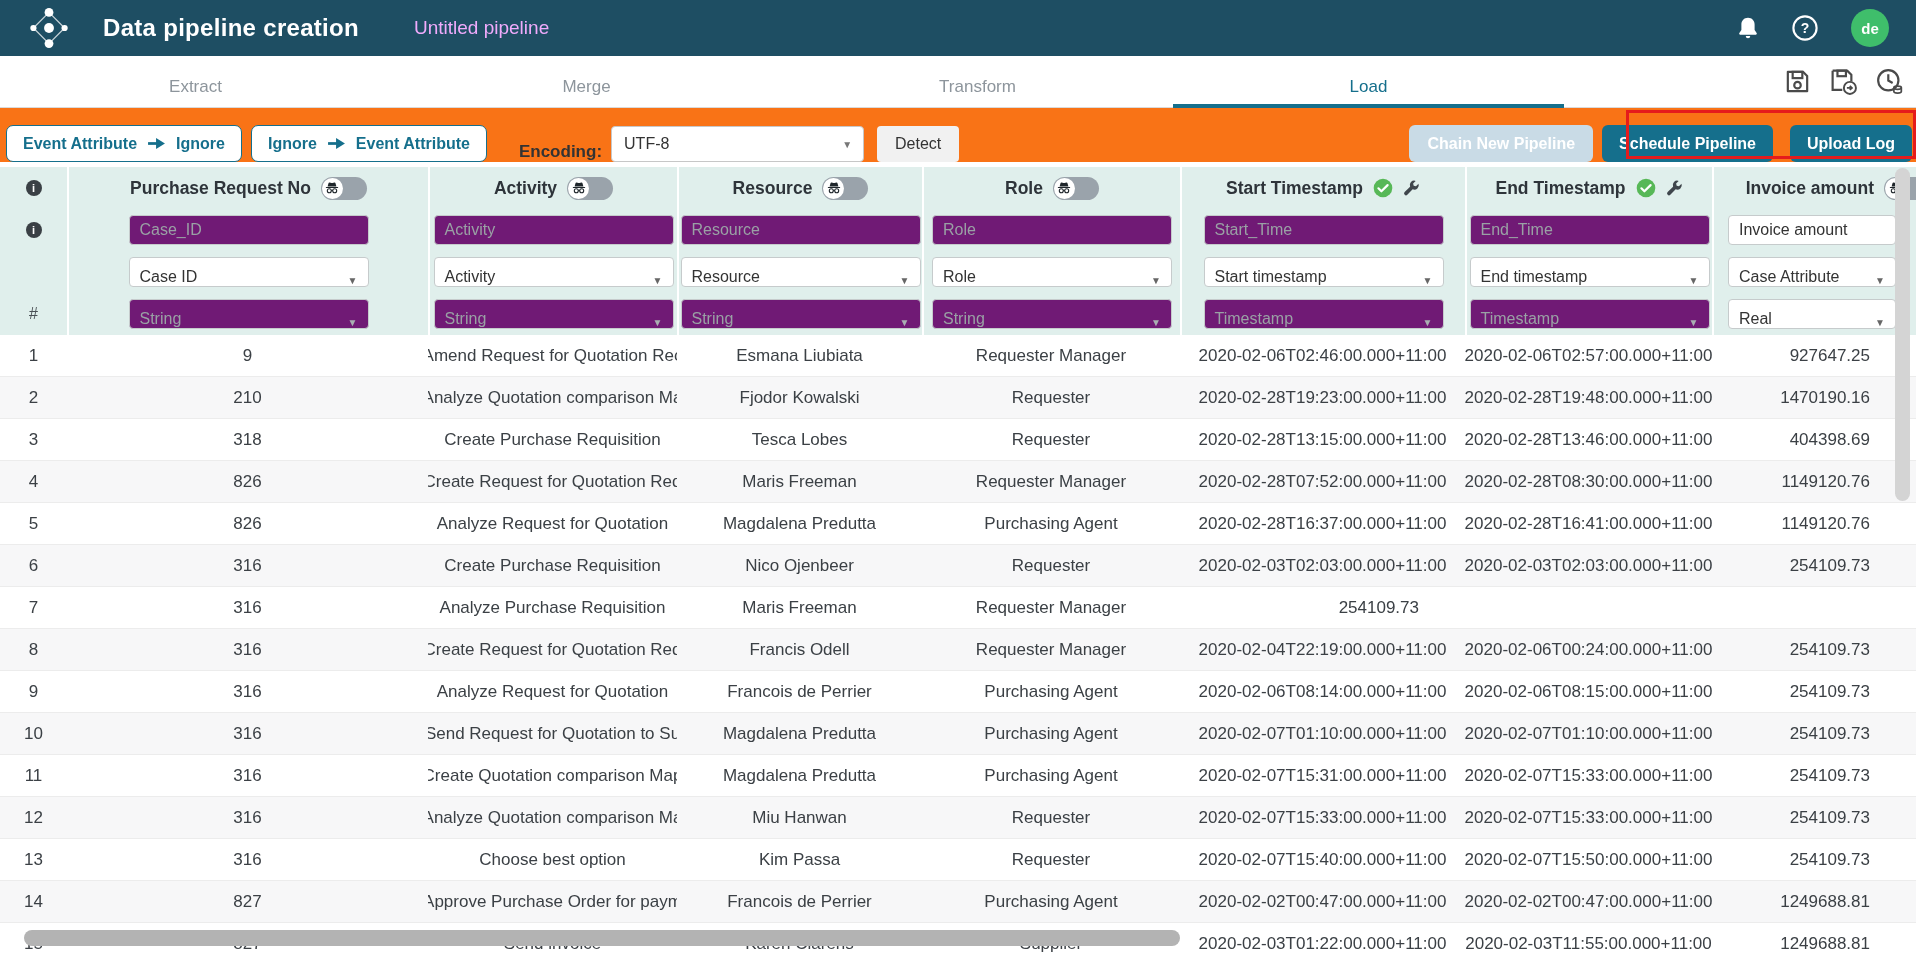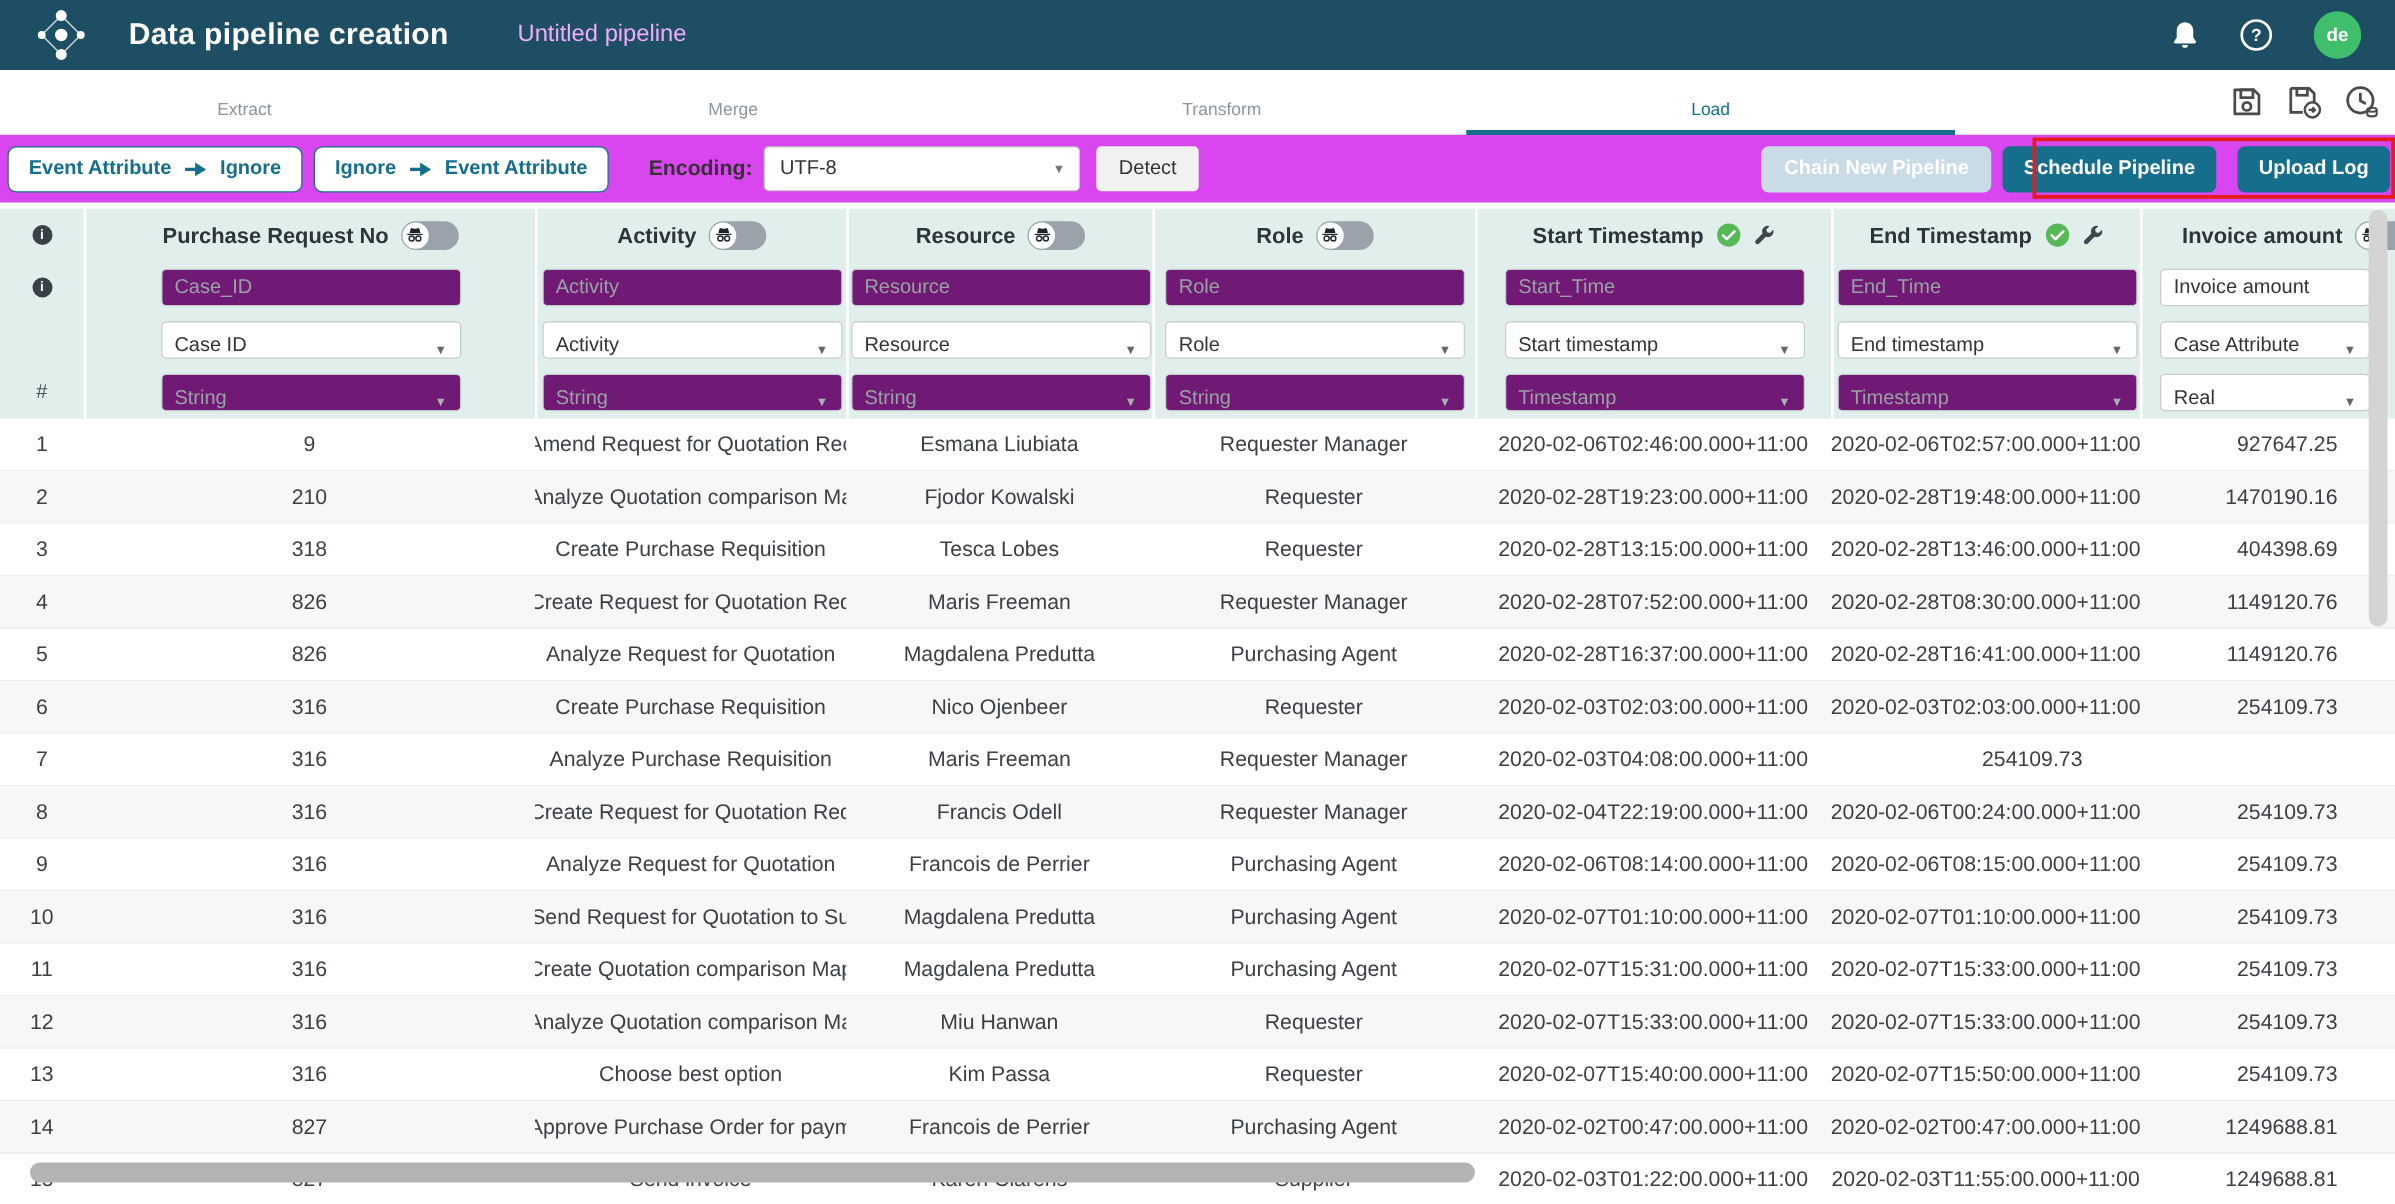--- a/index.html
+++ b/index.html
@@ -12,29 +12,29 @@
   .app-title{color:#fff;font-size:24px;font-weight:bold;margin-left:32px;letter-spacing:.3px;}
   .pipeline-name{color:#f0abfc;font-size:19px;margin-left:55px;}
   .top-icons{margin-left:auto;display:flex;align-items:center;}
   .bell-wrap{width:26px;height:27px;margin-right:30px;cursor:pointer;}
   .help-wrap{width:28px;height:28px;margin-right:32px;cursor:pointer;}
   .avatar{width:38px;height:38px;border-radius:50%;background:#3fbe6b;color:#fff;font-size:15px;
           font-weight:bold;display:flex;align-items:center;justify-content:center;margin-right:27px;cursor:pointer;}
 
   
   .tabs{position:relative;display:flex;height:51px;border-bottom:1px solid #dadada;background:#fff;}
-  .tab{flex:0 0 391px;display:flex;align-items:center;justify-content:center;font-size:14px;
+  .tab{flex:0 0 391px;display:flex;align-items:center;justify-content:center;font-size:17px;
        color:#8d959c;position:relative;cursor:pointer;margin-top:11px;}
   .tab.active{color:#156f8c;}
   .tab.active::after{content:"";position:absolute;left:0;right:0;bottom:-1px;height:4px;background:#156f8c;}
   .tab-icons{position:absolute;right:12px;top:0;height:100%;display:flex;align-items:center;gap:17px;}
   .tab-icons svg{width:29px;height:29px;display:block;cursor:pointer;}
 
   
-  .toolbar{position:relative;display:flex;align-items:center;height:54px;padding-left:6px;background:#d946ef;}
+  .toolbar{position:relative;display:flex;align-items:flex-end;height:54px;padding-left:6px;background:#f97316;}
   .obtn{display:flex;align-items:center;gap:10px;height:37px;padding:0 16px;border:1.5px solid #156f8c;
         border-radius:7px;background:#fff;color:#156f8c;font-size:16px;font-weight:600;margin-right:9px;cursor:pointer;}
   .obtn svg{width:19px;height:13px;}
   .enc-label{font-size:17px;font-weight:600;color:#333;margin-left:23px;}
   .enc-select{position:relative;width:253px;height:36px;border:1px solid #c7c7c7;border-radius:4px;margin-left:9px;
         display:flex;align-items:center;padding-left:12px;font-size:16px;color:#333;background:#fff;box-sizing:border-box;cursor:pointer;}
   .caret{position:absolute;right:11px;font-size:10px;color:#777;}
   .detect{height:36px;padding:0 18px;margin-left:13px;background:#f1f1f1;border:none;border-radius:4px;
         font-size:16px;color:#333;cursor:pointer;}
   .right-btns{margin-left:auto;display:flex;align-items:center;}
@@ -468,21 +468,20 @@
         <div class="c">2020-02-03T02:03:00.000+11:00</div>
         <div class="c">2020-02-03T02:03:00.000+11:00</div>
         <div class="c amt">254109.73</div>
       </div>
       <div class="grid trow">
         <div class="c">7</div>
         <div class="c">316</div>
         <div class="c">Analyze Purchase Requisition</div>
         <div class="c">Maris Freeman</div>
         <div class="c">Requester Manager</div>
-        <div class="c">2020-02-03T04:08:00.000+11:00</div>
         <div class="c amt">254109.73</div>
       </div>
       <div class="grid trow alt">
         <div class="c">8</div>
         <div class="c">316</div>
         <div class="c">Create Request for Quotation Req</div>
         <div class="c">Francis Odell</div>
         <div class="c">Requester Manager</div>
         <div class="c">2020-02-04T22:19:00.000+11:00</div>
         <div class="c">2020-02-06T00:24:00.000+11:00</div>

